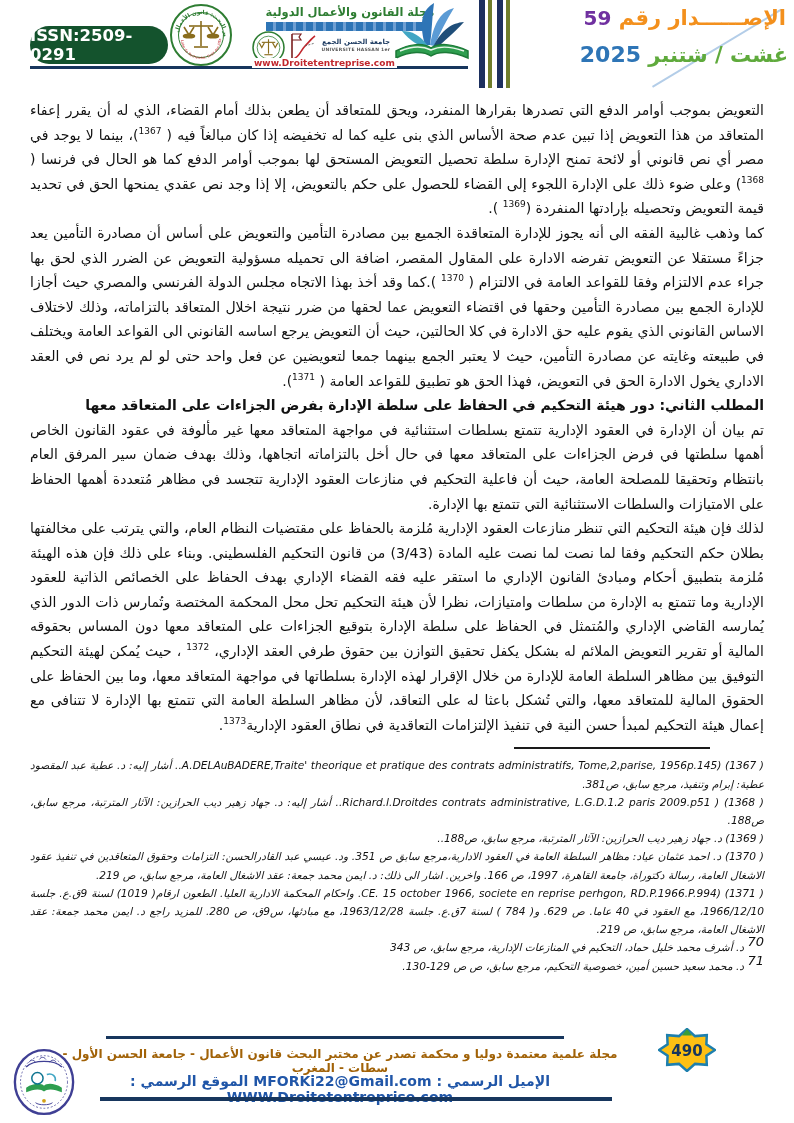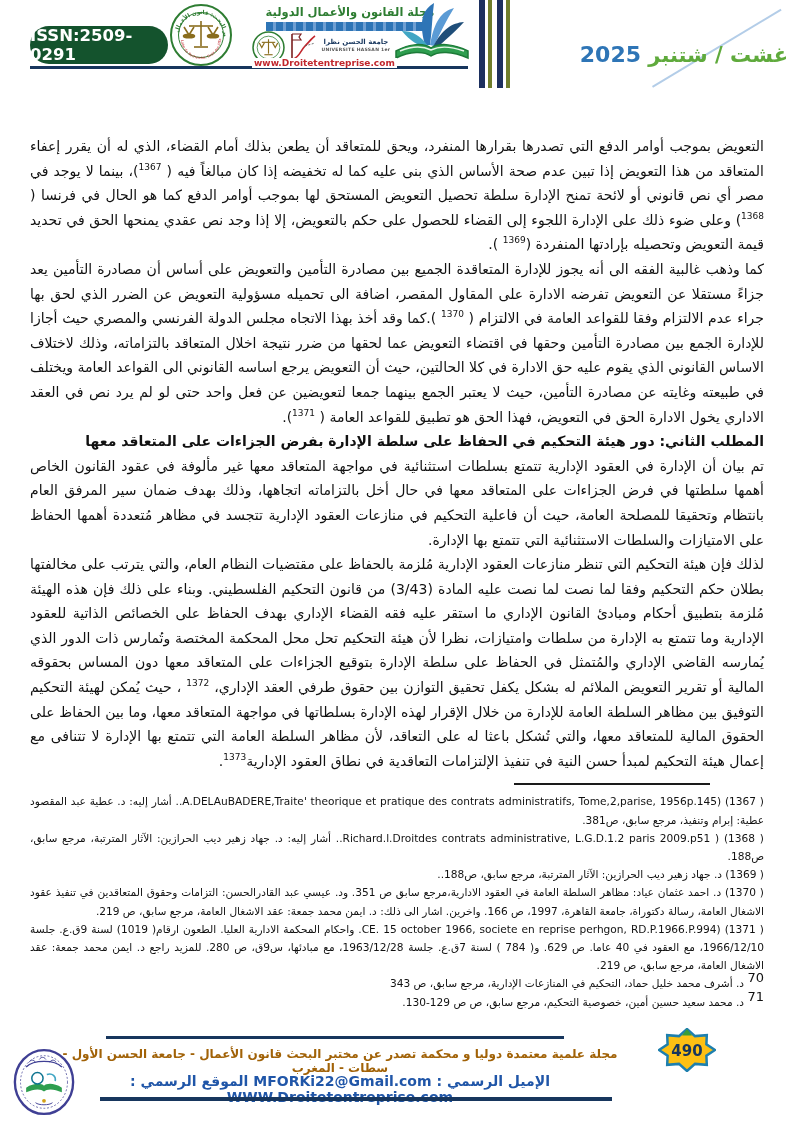--- a/index.html
+++ b/index.html
@@ -31,27 +31,27 @@
   .issue-line1{position:absolute;right:8px;top:6px;direction:rtl;white-space:nowrap;
                font-weight:bold;font-size:21px;color:#f3901d;}
   .issue-line1 .num{color:#7030a0;font-size:20px;}
   .issue-line2{position:absolute;right:6px;top:42px;direction:rtl;white-space:nowrap;
                font-weight:bold;font-size:21px;color:#5faa3c;}
   .issue-line2 .num{color:#2e75b6;font-size:22px;}
   .diag{position:absolute;left:652px;top:86px;width:150px;height:0;border-top:2px solid #b3cde8;
         transform:rotate(-31deg);transform-origin:left top;}
   
   .body{position:absolute;left:30px;top:98px;width:734px;direction:rtl;text-align:justify;
-        font-size:14px;line-height:24.6px;margin-top:36px;}
+        font-size:14px;line-height:24.6px;}
   .body p{margin:0;}
   .body .heading{font-weight:bold;}
   .body sup{font-size:9px;vertical-align:super;line-height:0;}
   .fn-sep{width:196px;border-top:2px solid #1a1a1a;margin:10px 54px 7px auto;}
   .footnotes{direction:rtl;text-align:justify;font-size:10.6px;line-height:18.2px;}
-  .footnotes>div{margin:0;}
+  .footnotes>div{margin:0;font-style:italic;}
   .footnotes sup{font-size:13px;vertical-align:super;line-height:0;}
   
   .footer-rule-top{position:absolute;left:106px;top:1036px;width:458px;height:3px;background:#17365d;}
   .footer-rule-bottom{position:absolute;left:100px;top:1097px;width:512px;height:4px;background:#17365d;}
   .footer-text1{position:absolute;left:55px;top:1047px;width:570px;text-align:center;direction:rtl;
                 font-weight:bold;font-size:12px;color:#a16207;}
   .footer-text2{position:absolute;left:55px;top:1073px;width:570px;text-align:center;direction:rtl;
                 font-weight:bold;font-size:14px;color:#2056a8;}
   .footer-text2 .latin{direction:ltr;unicode-bidi:embed;}
   .page-badge{position:absolute;left:658px;top:1028px;width:58px;height:44px;}
@@ -102,21 +102,21 @@
 
   <svg class="chart-icon" viewBox="0 0 28 33">
     <path d="M3,31 V4" stroke="#7a1f1f" stroke-width="1.6" fill="none"></path>
     <path d="M3,4 h9 l-2,3 l2,3 h-9" fill="none" stroke="#7a1f1f" stroke-width="1.2"></path>
     <path d="M4,29 C 10,28 12,20 16,16 S 23,8 26,6" stroke="#c1272d" stroke-width="1.6" fill="none"></path>
     <path d="M3,31 h23" stroke="#17365d" stroke-width="1.6"></path>
     <path d="M16,16 l10,-3" stroke="#555" stroke-width=".8" stroke-dasharray="2 1.5"></path>
   </svg>
 
   <div class="univ-text">
-    <span>جامعة الحسن نظرا</span>
+    <span>جامعة الحسن الجمع</span>
     <span class="latin">UNIVERSITE HASSAN 1er</span>
   </div>
 
   <svg class="book-logo" viewBox="0 0 84 67">
     <path d="M35,44 C 28,18 34,8 44,2 C 42,16 42,30 40,44 Z" fill="#2e75b6"></path>
     <path d="M40,44 C 44,20 52,10 64,7 C 56,20 50,32 44,45 Z" fill="#5b9bd5"></path>
     <path d="M43,46 C 52,28 62,22 74,21 C 64,32 54,40 47,47 Z" fill="#1f4e79"></path>
     <path d="M38,45 C 30,34 22,30 12,30 C 20,40 28,44 36,47 Z" fill="#41a6c4"></path>
     <path d="M6,50 C 20,42 34,42 41,47 C 48,42 62,42 78,50 L78,57 C 62,50 48,50 41,55 C 34,50 20,50 6,57 Z" fill="#2e9e4f" stroke="#1d7a38" stroke-width="1.5"></path>
     <path d="M10,50 C 22,45 33,45 41,49 C 49,45 60,45 74,50" fill="none" stroke="#e8f5e9" stroke-width="1.4"></path>
@@ -126,20 +126,24 @@
 
   <div class="vbars">
     <div class="b1"></div>
       <div class="b2"></div>
       <div class="b3"></div>
       <div class="b4"></div>
   </div>
 
   <div class="diag"></div>
 
+  <div class="issue-line1">
+    <span>الإصــــــدار رقم</span>
+    <span class="num">59</span>
+  </div>
   <div class="issue-line2">
     <span>غشت / شتنبر</span>
     <span class="num">2025</span>
   </div>
 
   <div class="body">
     <p><span>التعويض بموجب أوامر الدفع التي تصدرها بقرارها المنفرد، ويحق للمتعاقد أن يطعن بذلك أمام القضاء، الذي له أن يقرر إعفاء المتعاقد من هذا التعويض إذا تبين عدم صحة الأساس الذي بنى عليه كما له تخفيضه إذا كان مبالغاً فيه ( </span><sup>1367</sup><span>)، بينما لا يوجد في مصر أي نص قانوني أو لائحة تمنح الإدارة سلطة تحصيل التعويض المستحق لها بموجب أوامر الدفع كما هو الحال في فرنسا ( </span><sup>1368</sup><span>) وعلى ضوء ذلك على الإدارة اللجوء إلى القضاء للحصول على حكم بالتعويض، إلا إذا وجد نص عقدي يمنحها الحق في تحديد قيمة التعويض وتحصيله بإرادتها المنفردة (</span><sup>1369</sup><span> ).</span></p>
     <p><span>كما وذهب غالبية الفقه الى أنه يجوز للإدارة المتعاقدة الجميع بين مصادرة التأمين والتعويض على أساس أن مصادرة التأمين يعد جزاءً مستقلا عن التعويض تفرضه الادارة على المقاول المقصر، اضافة الى تحميله مسؤولية التعويض عن الضرر الذي لحق بها جراء عدم الالتزام وفقا للقواعد العامة في الالتزام ( </span><sup>1370</sup><span> ).كما وقد أخذ بهذا الاتجاه مجلس الدولة الفرنسي والمصري حيث أجازا للإدارة الجمع بين مصادرة التأمين وحقها في اقتضاء التعويض عما لحقها من ضرر نتيجة اخلال المتعاقد بالتزاماته، وذلك لاختلاف الاساس القانوني الذي يقوم عليه حق الادارة في كلا الحالتين، حيث أن التعويض يرجع اساسه القانوني الى القواعد العامة ويختلف في طبيعته وغايته عن مصادرة التأمين، حيث لا يعتبر الجمع بينهما جمعا لتعويضين عن فعل واحد حتى لو لم يرد نص في العقد الاداري يخول الادارة الحق في التعويض، فهذا الحق هو تطبيق للقواعد العامة ( </span><sup>1371</sup><span>).</span></p>
     <p class="heading"><span>المطلب الثاني: دور هيئة التحكيم في الحفاظ على سلطة الإدارة بفرض الجزاءات على المتعاقد معها</span></p>
     <p><span>تم بيان أن الإدارة في العقود الإدارية تتمتع بسلطات استثنائية في مواجهة المتعاقد معها غير مألوفة في عقود القانون الخاص أهمها سلطتها في فرض الجزاءات على المتعاقد معها في حال أخل بالتزاماته اتجاهها، وذلك بهدف ضمان سير المرفق العام بانتظام وتحقيقا للمصلحة العامة، حيث أن فاعلية التحكيم في منازعات العقود الإدارية تتجسد في مظاهر مُتعددة أهمها الحفاظ على الامتيازات والسلطات الاستثنائية التي تتمتع بها الإدارة.</span></p>

